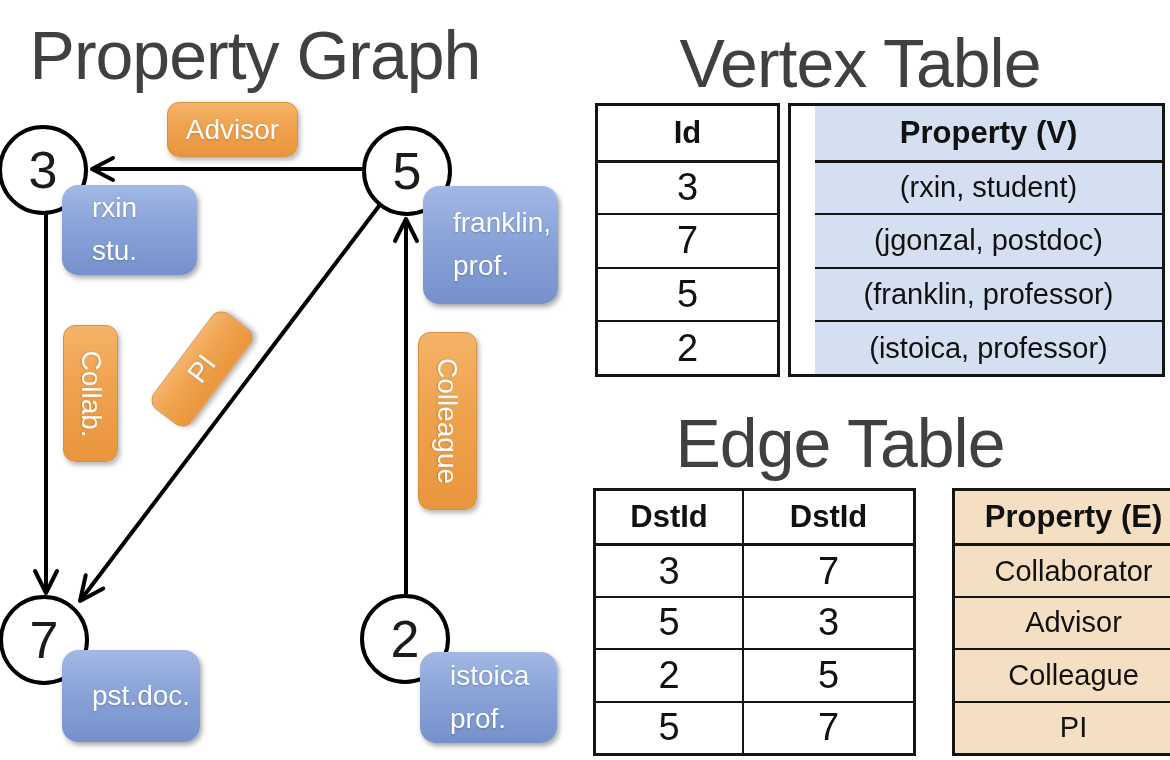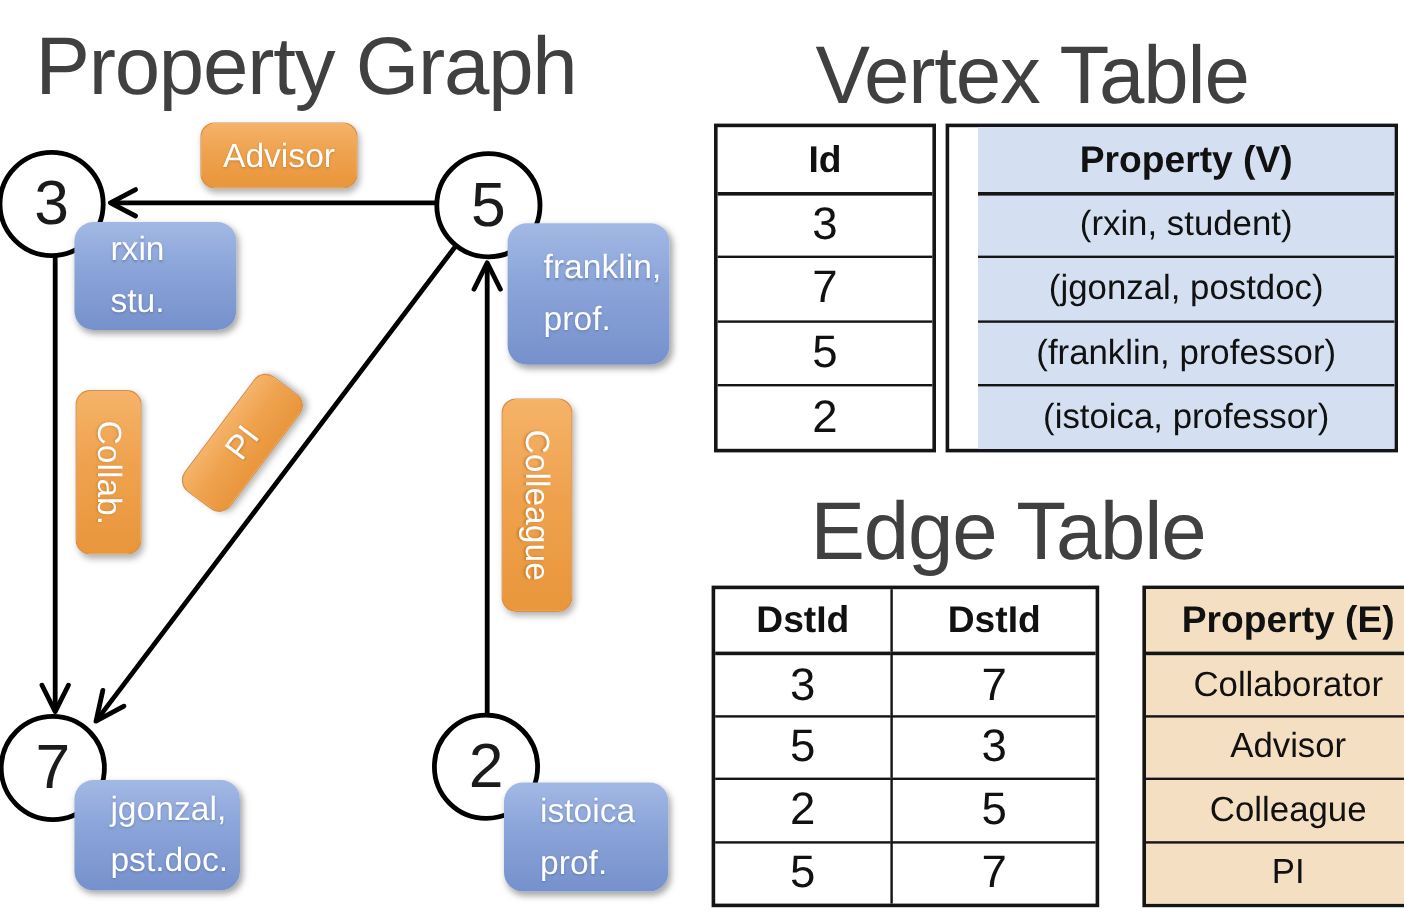--- a/index.html
+++ b/index.html
@@ -123,21 +123,20 @@
 
   <div class="pill blue" style="left:62px; top:185px; width:135px; height:90px;">
     <span>rxin</span>
     <span>stu.</span>
   </div>
   <div class="pill blue" style="left:423px; top:186px; width:135px; height:118px;">
     <span>franklin,</span>
     <span>prof.</span>
   </div>
   <div class="pill blue" style="left:62px; top:650px; width:138px; height:92px;">
-    <span>jgonzal,</span>
     <span>pst.doc.</span>
   </div>
   <div class="pill blue" style="left:420px; top:652px; width:137px; height:91px;">
     <span>istoica</span>
     <span>prof.</span>
   </div>
 
   <div class="big-title" style="left:585px; top:24px; width:550px;">Vertex Table</div>
 
   <div class="tbox" style="left:595px; top:103px; width:185px; height:274px;">

